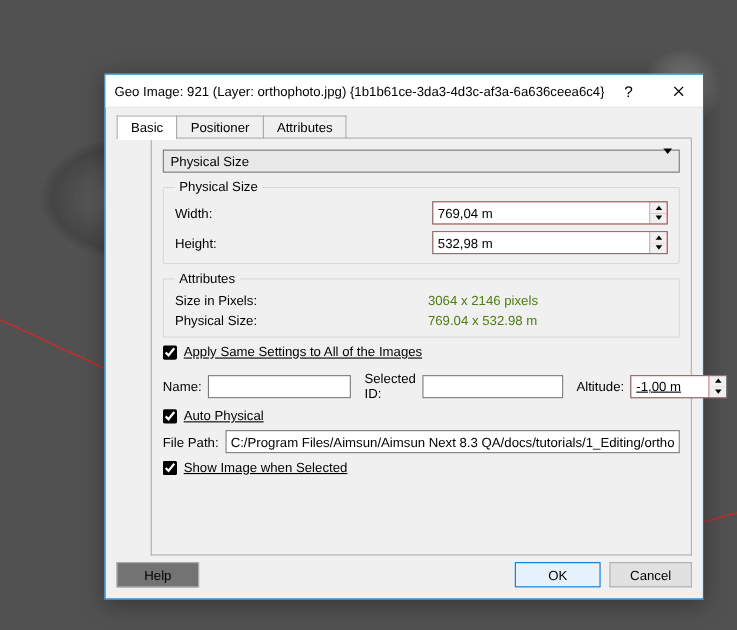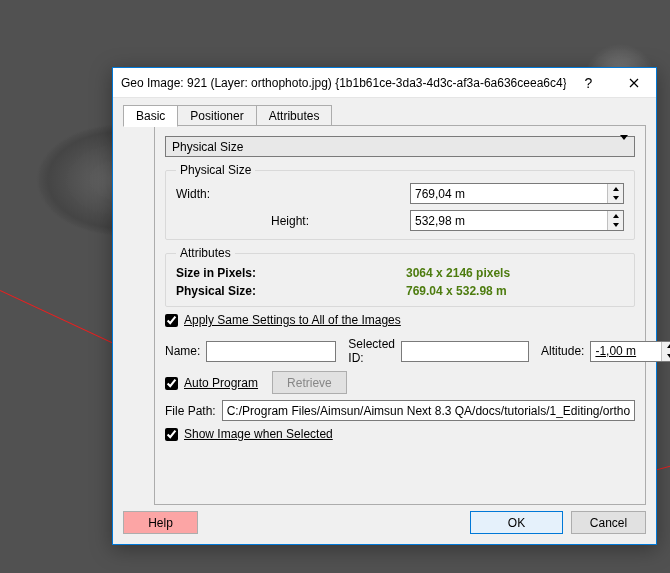--- a/index.html
+++ b/index.html
@@ -12,21 +12,21 @@
       linear-gradient(135deg, #3a3a3a 0%, #5a5a5a 20%, #2f2f2f 40%, #666 60%, #333 80%, #555 100%);
     filter: contrast(1.1);
   }
   .bg::before, .bg::after {
     content:""; position:absolute; background:rgba(255,30,30,.8); transform-origin:left center;
   }
   .bg::before { left:0; top:290px; width:200px; height:1px; transform:rotate(25deg); }
   .bg::after  { left:430px; top:530px; width:260px; height:1px; transform:rotate(-15deg); }
 
   .dialog {
-    position: absolute; left: 112px; top: 67px; width: 545px; height: 478px;
+    position: absolute; left: 95px; top: 67px; width: 545px; height: 478px;
     background: #f0f0f0; border: 1px solid #0078d7;
     box-shadow: 0 4px 20px rgba(0,0,0,.35);
     display: flex; flex-direction: column;
   }
   .titlebar {
     height: 30px; background: #fff; display: flex; align-items: center;
     padding-left: 8px; border-bottom: 1px solid #e5e5e5;
   }
   .titlebar .title { flex: 1; font-size: 12px; color: #000; white-space: nowrap; overflow: hidden; }
   .titlebar .btn { width: 45px; height: 30px; display:flex; align-items:center; justify-content:center; color:#000; }
@@ -67,41 +67,41 @@
     display:flex; border:1px solid #7a7a7a; background:#ef4444; height:21px;
   }
   .spinbox input {
     border:none; outline:none; padding:0 4px; flex:1; background:#fff; font-size:12px; min-width:0;
   }
   .spinbox .spins { width:16px; display:flex; flex-direction:column; border-left:1px solid #c0c0c0; }
   .spinbox .sp { flex:1; display:flex; align-items:center; justify-content:center; background:#f0f0f0; }
   .tri-up { width:0;height:0;border-left:3px solid transparent;border-right:3px solid transparent;border-bottom:4px solid #000; }
   .tri-dn { width:0;height:0;border-left:3px solid transparent;border-right:3px solid transparent;border-top:4px solid #000; }
 
-  .info-row { display:flex;font-weight:bold; }
+  .info-row { display:flex; }
   .info-row .k { width:230px; color:#000; }
   .info-row .v { color:#4d7c0f; }
 
   .chk { display:flex; align-items:flex-end; gap:6px; color:#000;text-decoration:underline; }
   .chk input { width:13px; height:13px; accent-color:#000; margin:0; }
 
   .textin {
     border:1px solid #7a7a7a; background:#fff; height:21px; padding:0 4px; outline:none; font-size:12px;
   }
 
   .btnflat {
     height:23px; border:1px solid #adadad; background:#e1e1e1; padding:0 14px; color:#000;
   }
   .btnflat.disabled { color:#878787; }
 
   .footer { display:flex; align-items:center; padding-top:6px; gap:8px; }
   .footer .spacer { flex:1; }
-  .ok { border:1px solid #0078d7; background:#e5f1fb; width:93px; height:23px; }
+  .ok { border:1px solid #0078d7; background:#e5f1fb; width:78px; height:23px; }
   .cancel { border:1px solid #adadad; background:#e1e1e1; width:75px; height:23px; }
-  .helpbtn { border:1px solid #adadad; background:#fca5a5; width:75px; height:23px; }
+  .helpbtn { border:1px solid #adadad; background:#737373; width:75px; height:23px; }
 </style>
 </head>
 <body>
 
 <div class="bg"></div>
 
 <div class="dialog">
 
   <div class="titlebar">
     <div class="title">Geo Image: 921 (Layer: orthophoto.jpg) {1b1b61ce-3da3-4d3c-af3a-6a636ceea6c4}</div>
@@ -138,21 +138,21 @@
               <div class="sp">
                   <span class="tri-up"></span>
                 </div>
               <div class="sp">
                   <span class="tri-dn"></span>
                 </div>
             </div>
           </div>
         </div>
         <div class="row">
-          <span class="lbl" style="width:228px;text-align:center;">Height:</span>
+          <span class="lbl" style="width:228px;">Height:</span>
           <div class="spinbox" style="flex:1;">
             <input value="532,98 m" style="">
             <div class="spins">
               <div class="sp">
                   <span class="tri-up"></span>
                 </div>
               <div class="sp">
                   <span class="tri-dn"></span>
                 </div>
             </div>
@@ -193,23 +193,22 @@
             <div class="sp">
                 <span class="tri-dn"></span>
               </div>
           </div>
         </div>
       </div>
 
       <div class="row">
         <label class="chk">
           <input type="checkbox" checked="" style="">
-          <span>Auto Program</span>
+          <span>Auto Physical</span>
         </label>
-        <button class="btnflat disabled" style="margin-left:8px;" disabled="">Retrieve</button>
       </div>
 
       <div class="row">
         <span class="lbl">File Path:</span>
         <input class="textin" style="flex: 1 1 0%;" value="C:/Program Files/Aimsun/Aimsun Next 8.3 QA/docs/tutorials/1_Editing/orthophoto.jpg">
       </div>
 
       <label class="chk">
         <input type="checkbox" checked="" style="">
         <span>Show Image when Selected</span>

